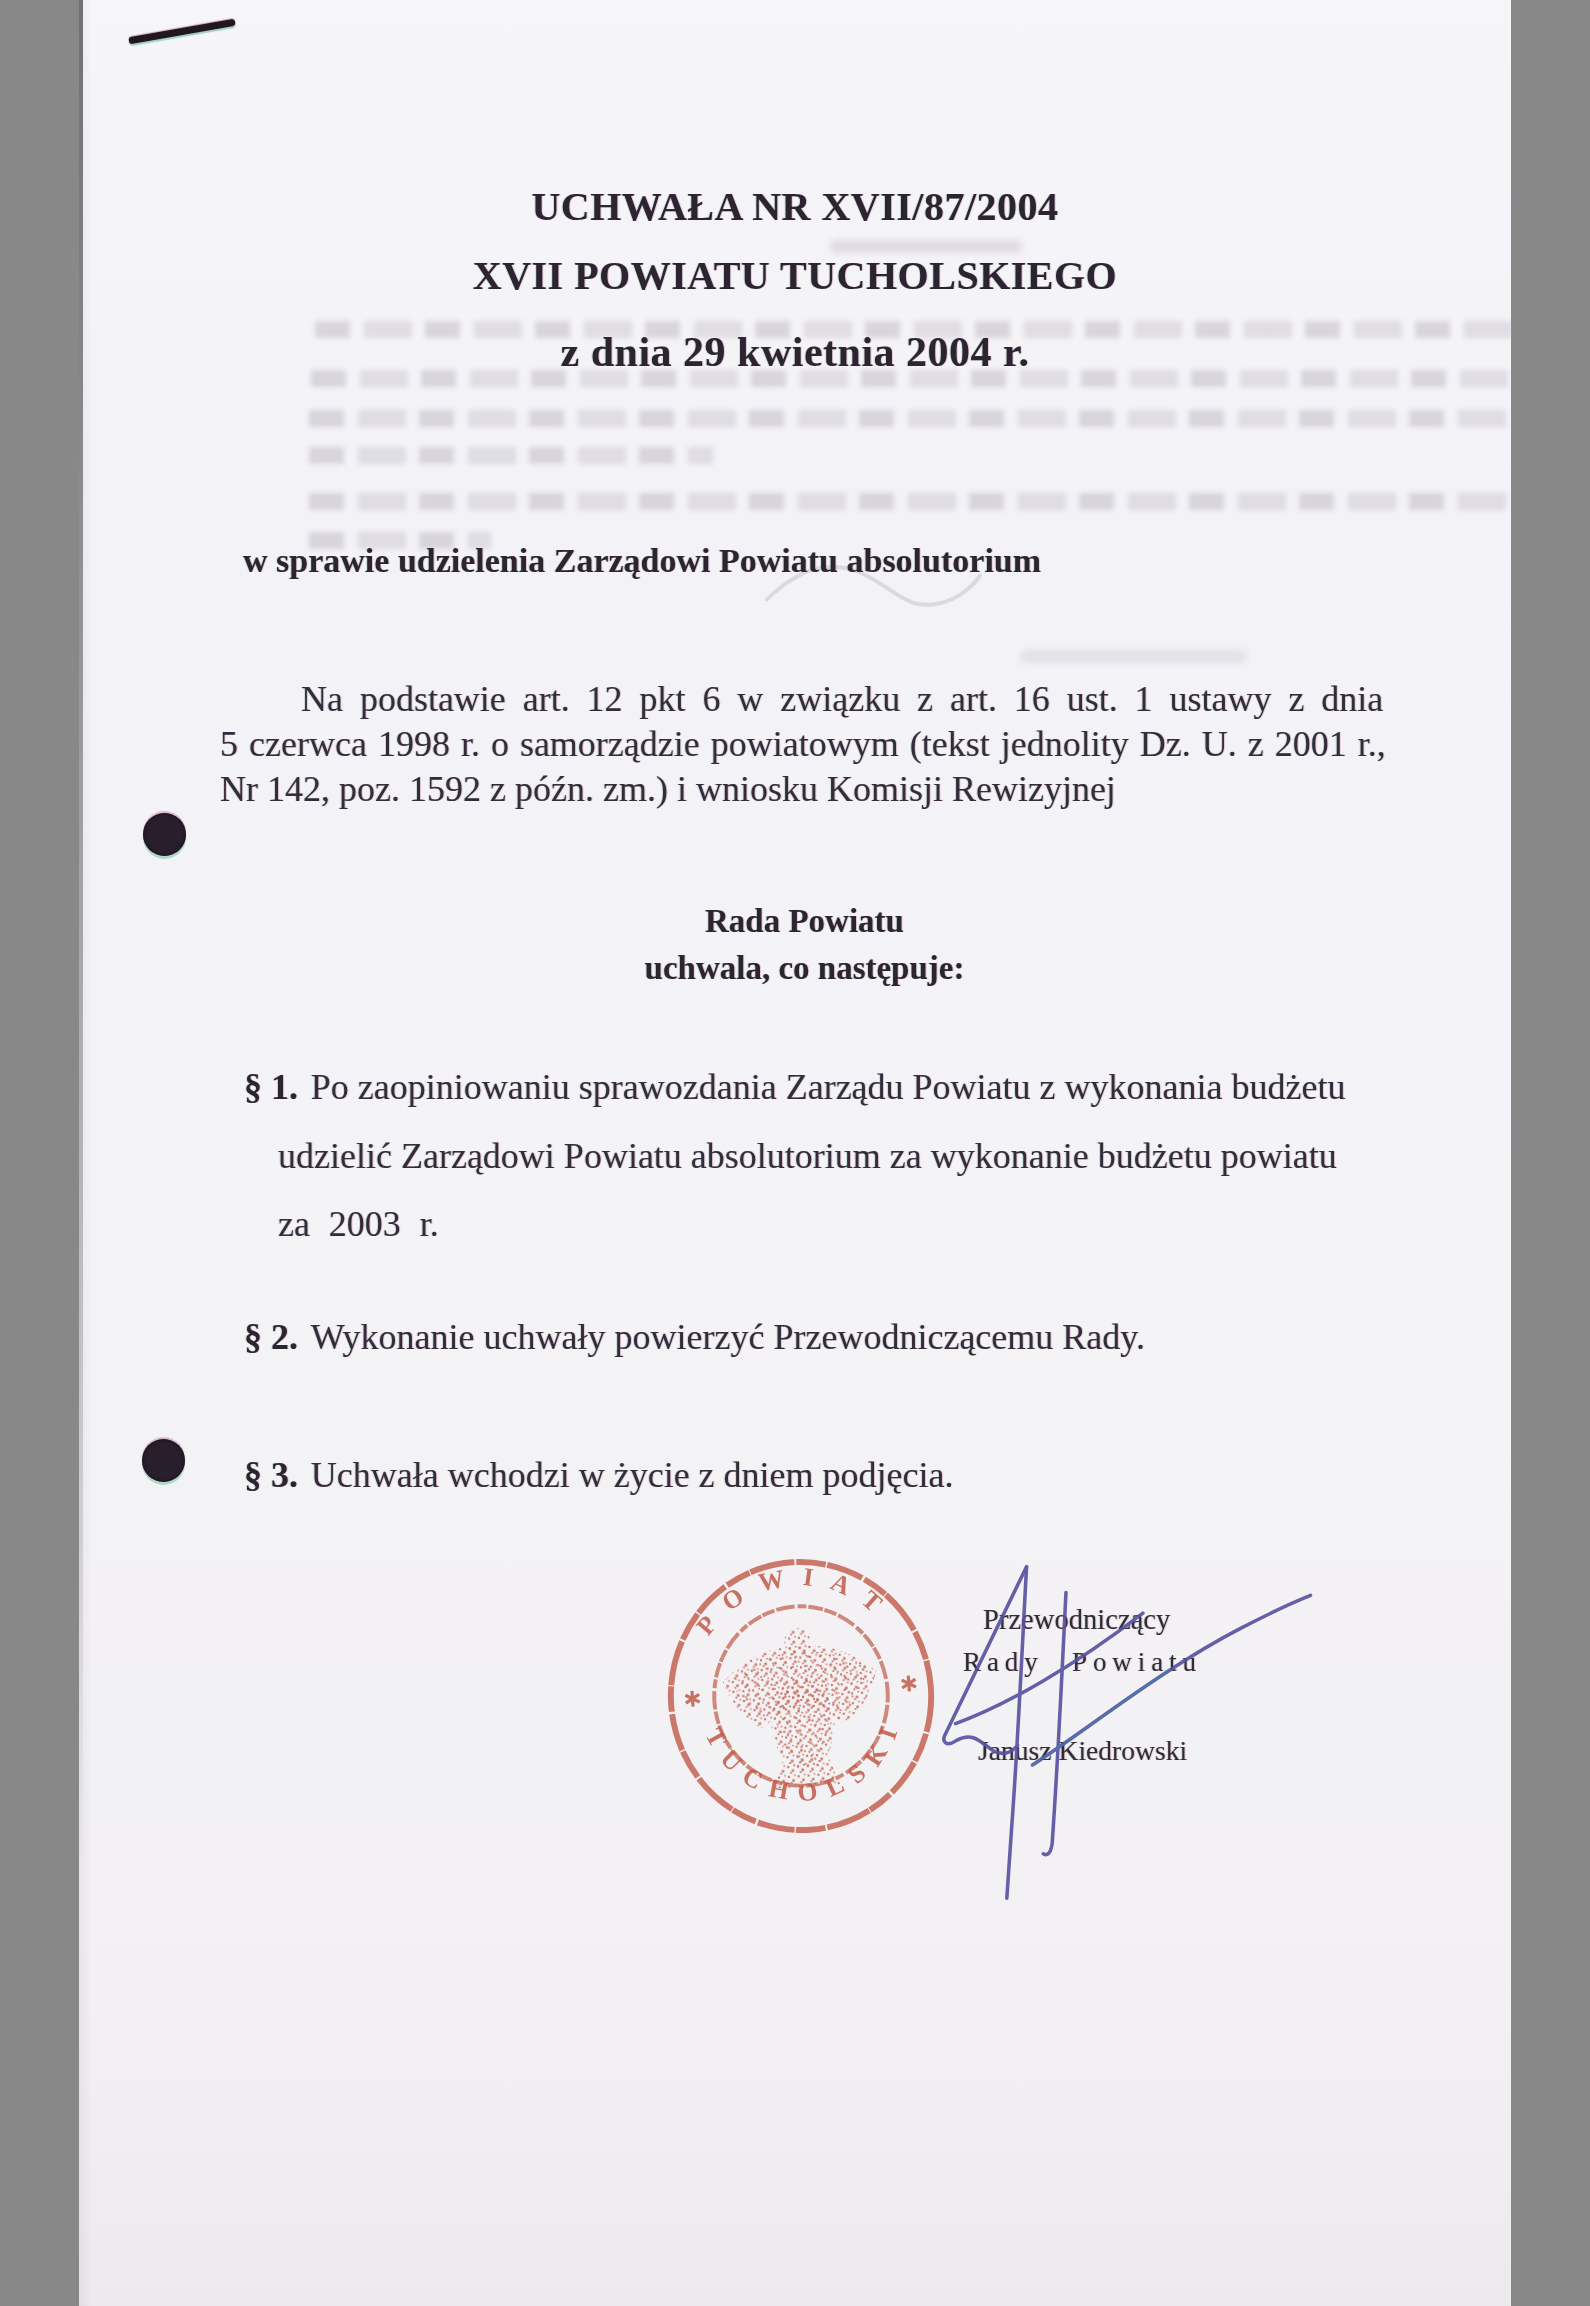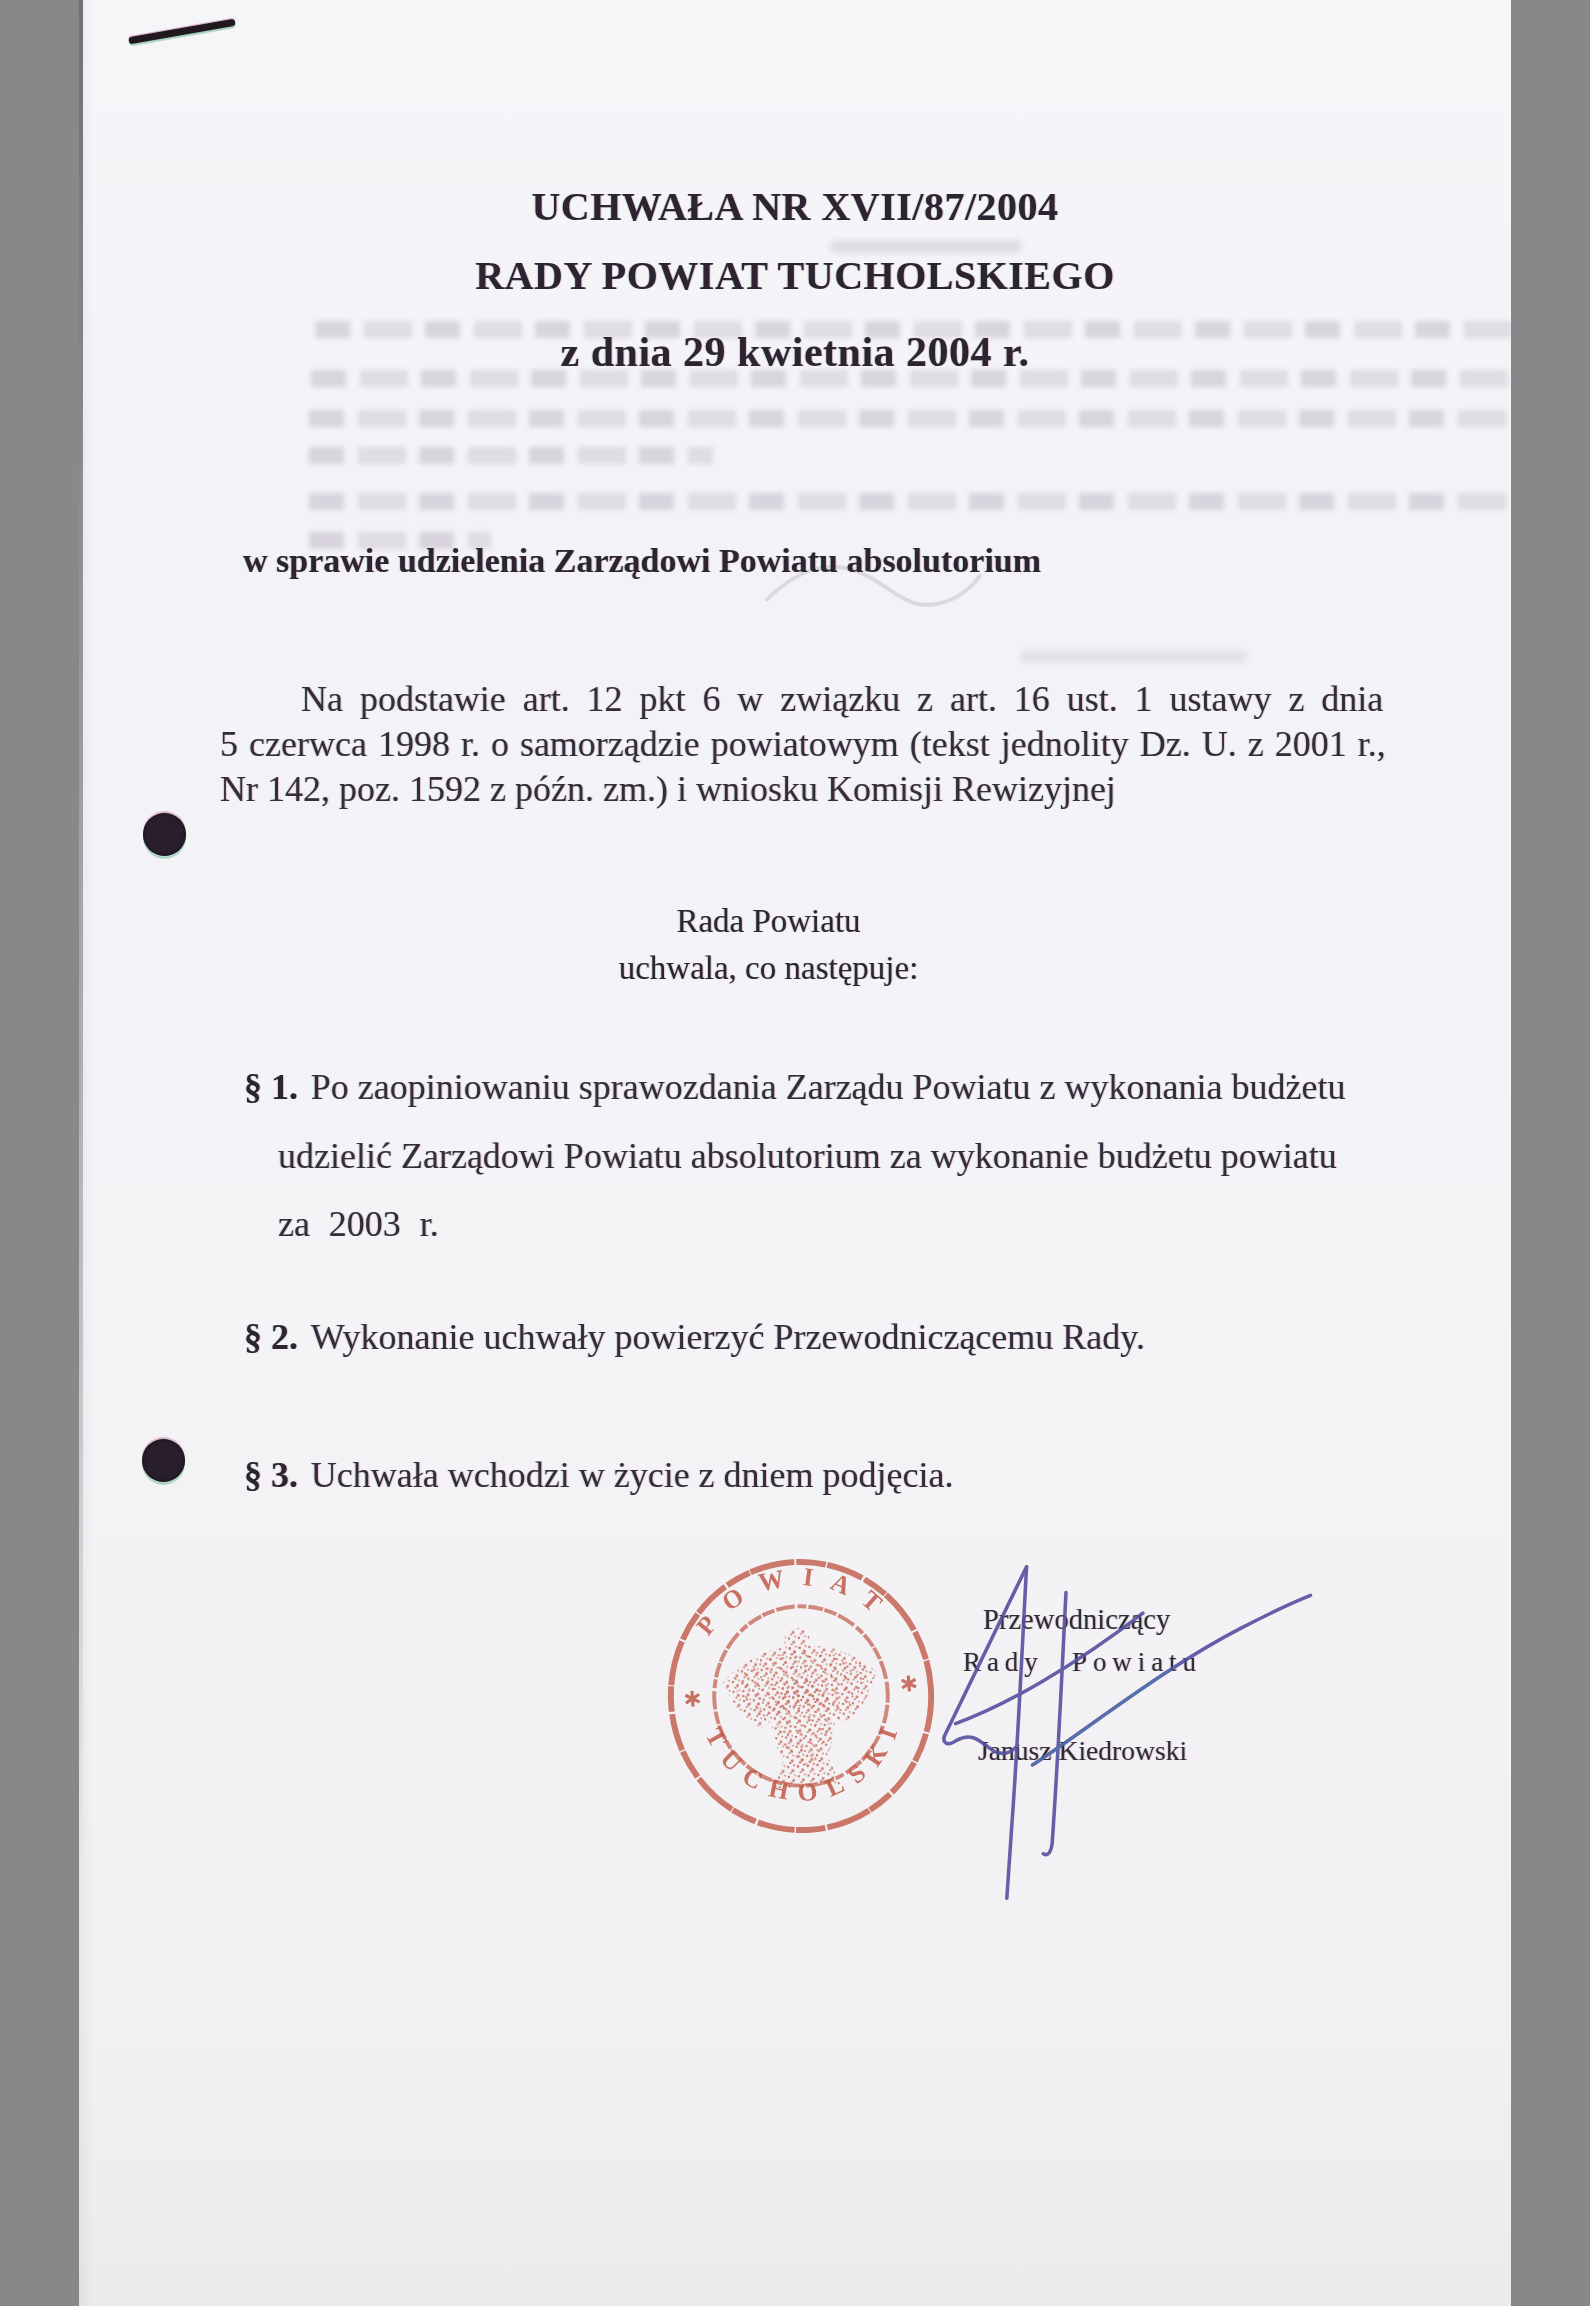--- a/index.html
+++ b/index.html
@@ -13,21 +13,21 @@
   }
   .ink { text-shadow: 1px 0 0 rgba(150,30,95,.20), -1px 0 0 rgba(20,115,80,.18); }
   .abs { position:absolute; }
   .ttl { width:100%; text-align:center; font-weight:bold; font-size:40px; letter-spacing:0.5px; color:#2c2531; }
   .date { font-size:42px; }
   .subject { left:164px; top:542px; font-weight:bold; font-size:34px; color:#2c2531; }
   .preamble { left:141px; top:678px; width:1346px; font-size:36px; }
   .preamble .pl { height:45px; white-space:nowrap; }
   .pl1 { text-indent:81px; word-spacing:7.9px; }
   .pl2 { word-spacing:2px; }
-  .enact { left:0; top:898px; width:1379px; text-align:center; font-weight:normal; font-size:33px; line-height:47px; color:#2c2531; }
+  .enact { left:0; top:898px; width:1379px; text-align:center; font-weight:bold; font-size:33px; line-height:47px; color:#2c2531;padding-left:36px; }
   .section { font-size:36px; }
   .section .ln { height:45px; margin-bottom:23.6px; white-space:nowrap; }
   .section .cont { padding-left:34px; }
   .secnum { font-weight:bold; margin-right:12.8px; color:#2c2531; }
   .sec1 { left:165px; top:1066px; }
   .sec2 { left:165px; top:1316px; }
   .sec3 { left:165px; top:1454px; }
   .dot { width:43px; height:43px; border-radius:50%; background:#291f2c;
          box-shadow:0 3px 0 rgba(30,150,90,.30), 0 -2px 1px rgba(150,30,95,.28), inset 0 0 3.9px rgba(0,0,0,.7); }
   .dot1 { left:64px; top:813px; }
@@ -64,21 +64,21 @@
   <div class="ghost" style="left:230px; top:447px; width:404px;"></div>
   <div class="ghost" style="left:230px; top:493px; width:1269px;"></div>
   <div class="ghost" style="left:230px; top:532px; width:182px;"></div>
   <div class="gword" style="left:941px; top:650px; width:227px; opacity:.35;"></div>
 
   <svg class="abs" style="left:680px; top:540px;" width="227" height="94" viewBox="0 0 230 95">
     <path d="M8,60 C40,30 70,18 105,34 C140,50 150,75 190,62 C205,57 218,45 224,36" fill="none" stroke="rgba(115,98,128,.18)" stroke-width="4" stroke-linecap="round"></path>
   </svg>
 
   <div class="abs ttl ink" style="top:183px;">UCHWAŁA NR XVII/87/2004</div>
-  <div class="abs ttl ink" style="top:252px;">RADY POWIAT TUCHOLSKIEGO</div>
+  <div class="abs ttl ink" style="top:252px;">XVII POWIATU TUCHOLSKIEGO</div>
   <div class="abs ttl ink date" style="top:328px;">z dnia 29 kwietnia 2004 r.</div>
 
   <div class="abs subject ink">w sprawie udzielenia Zarządowi Powiatu absolutorium</div>
 
   <div class="abs preamble ink">
     <div class="pl pl1">Na podstawie art. 12 pkt 6 w związku z art. 16 ust. 1 ustawy z dnia</div>
     <div class="pl pl2">5 czerwca 1998 r. o samorządzie powiatowym (tekst jednolity Dz. U. z 2001 r.,</div>
     <div class="pl">Nr 142, poz. 1592 z późn. zm.) i wniosku Komisji Rewizyjnej</div>
   </div>
 

